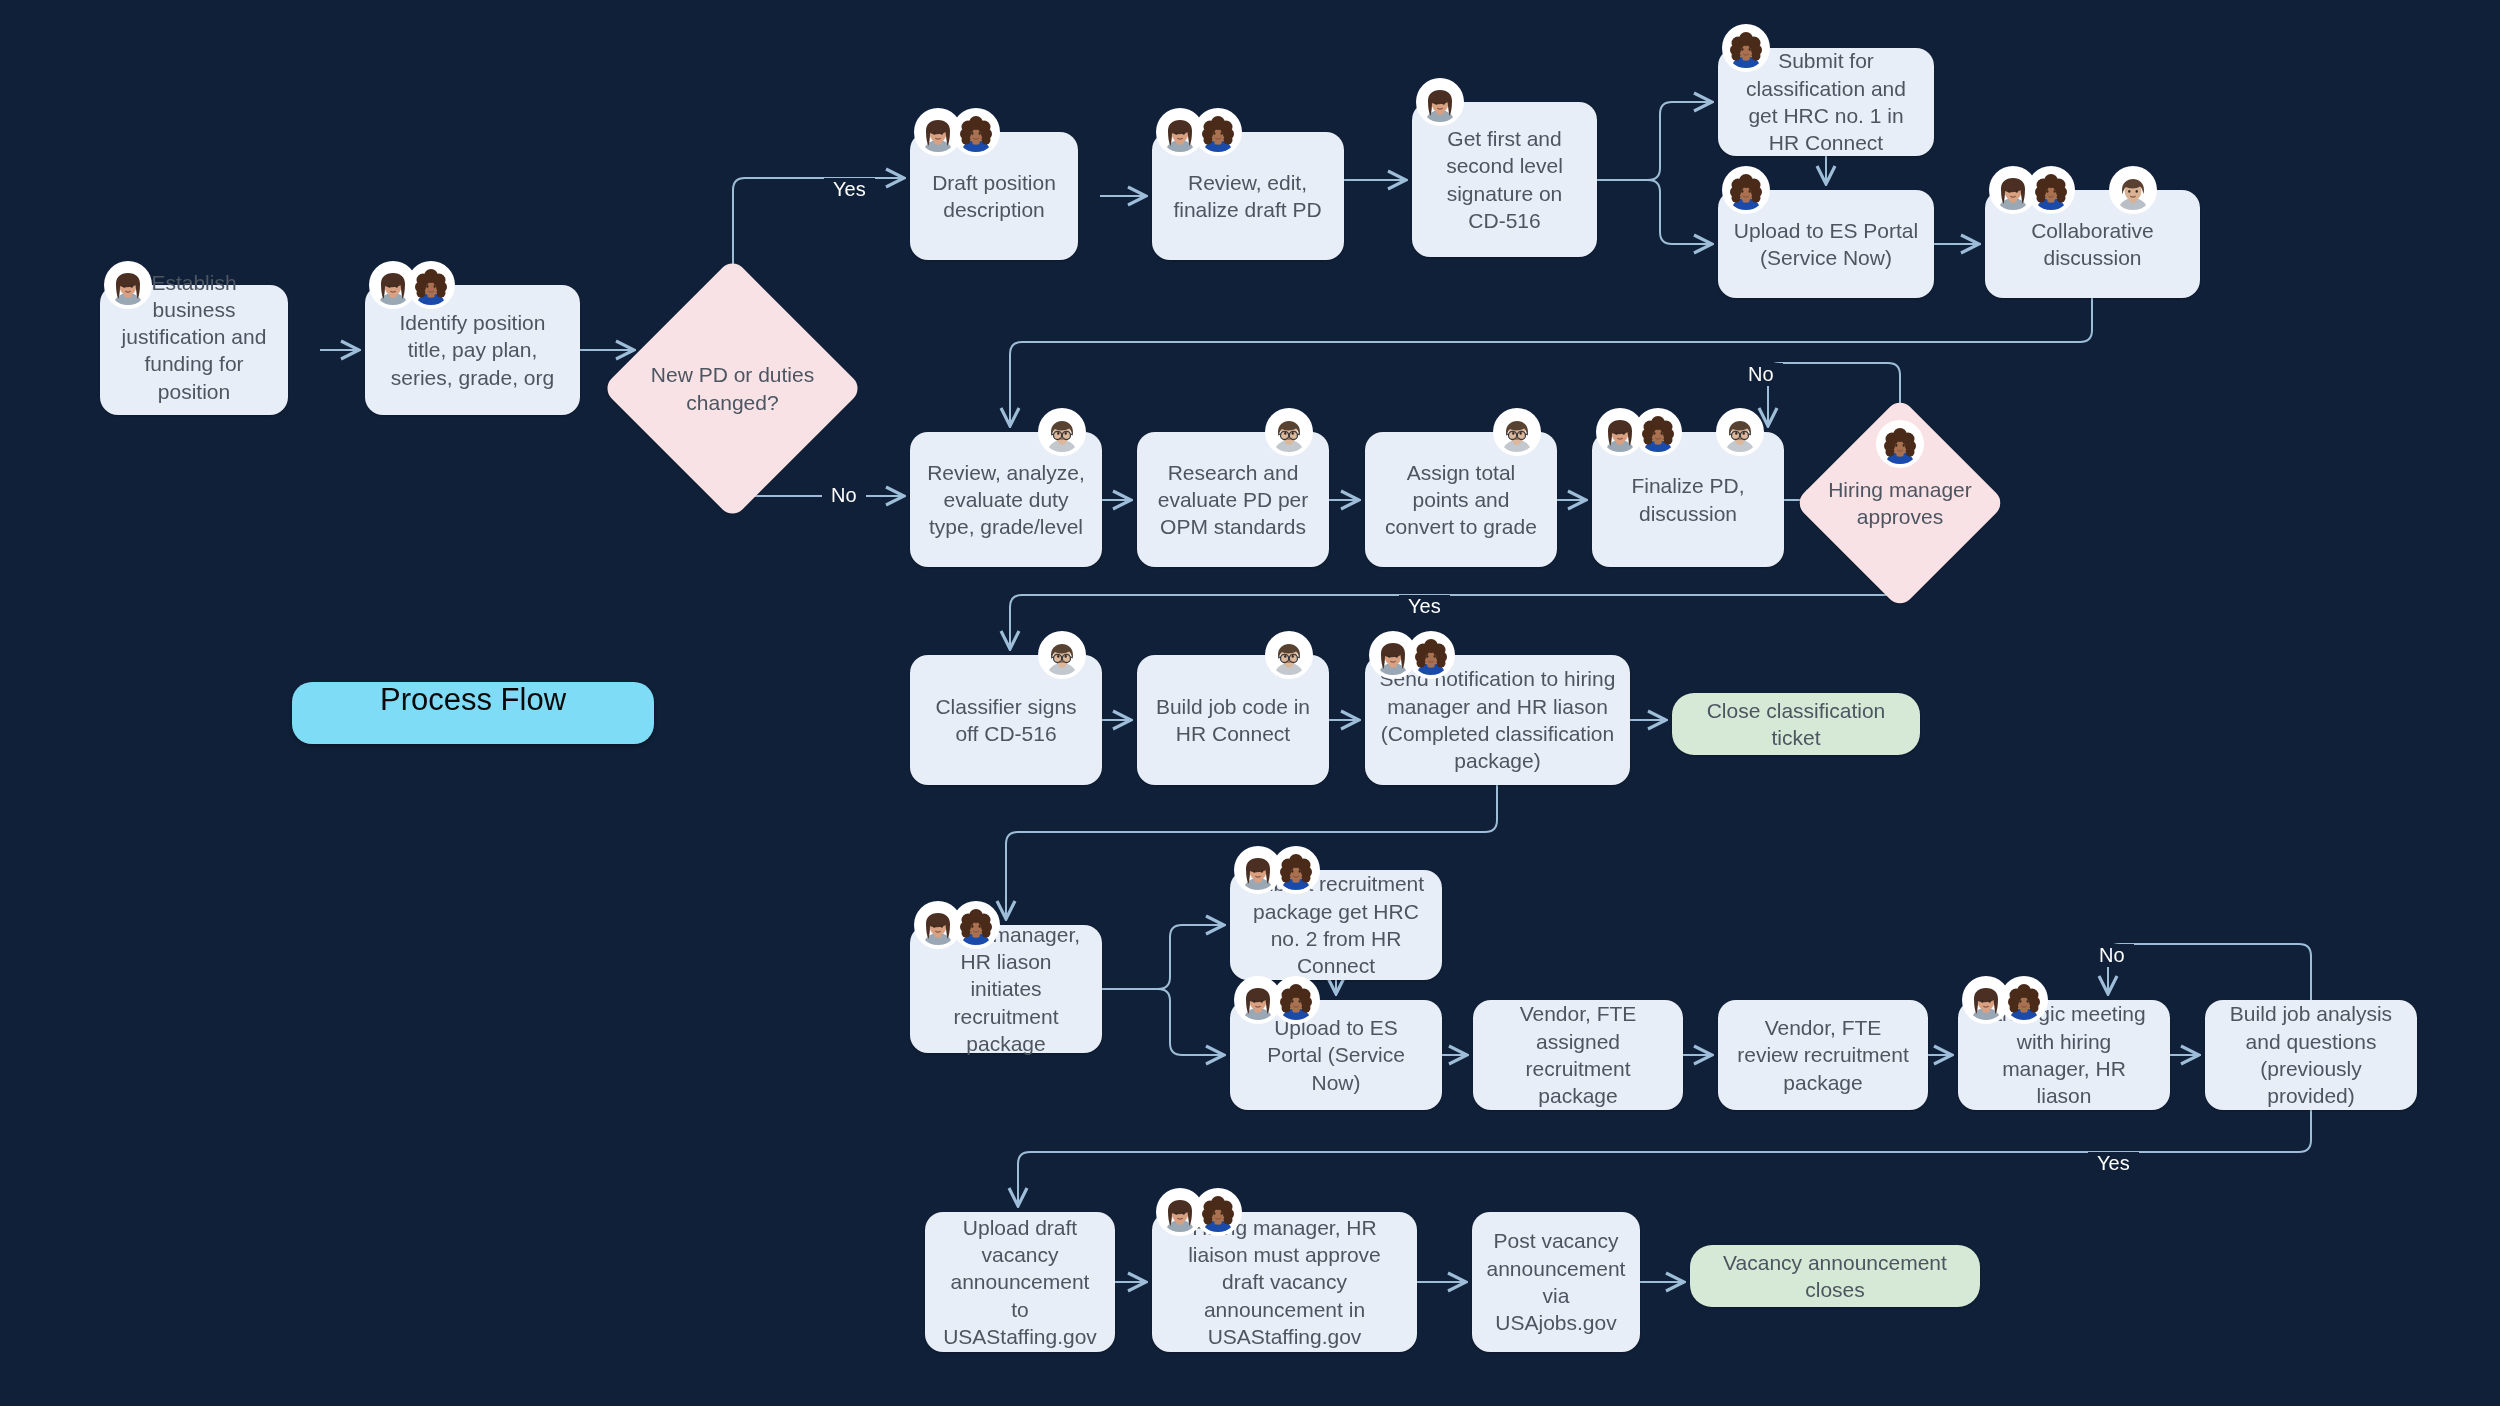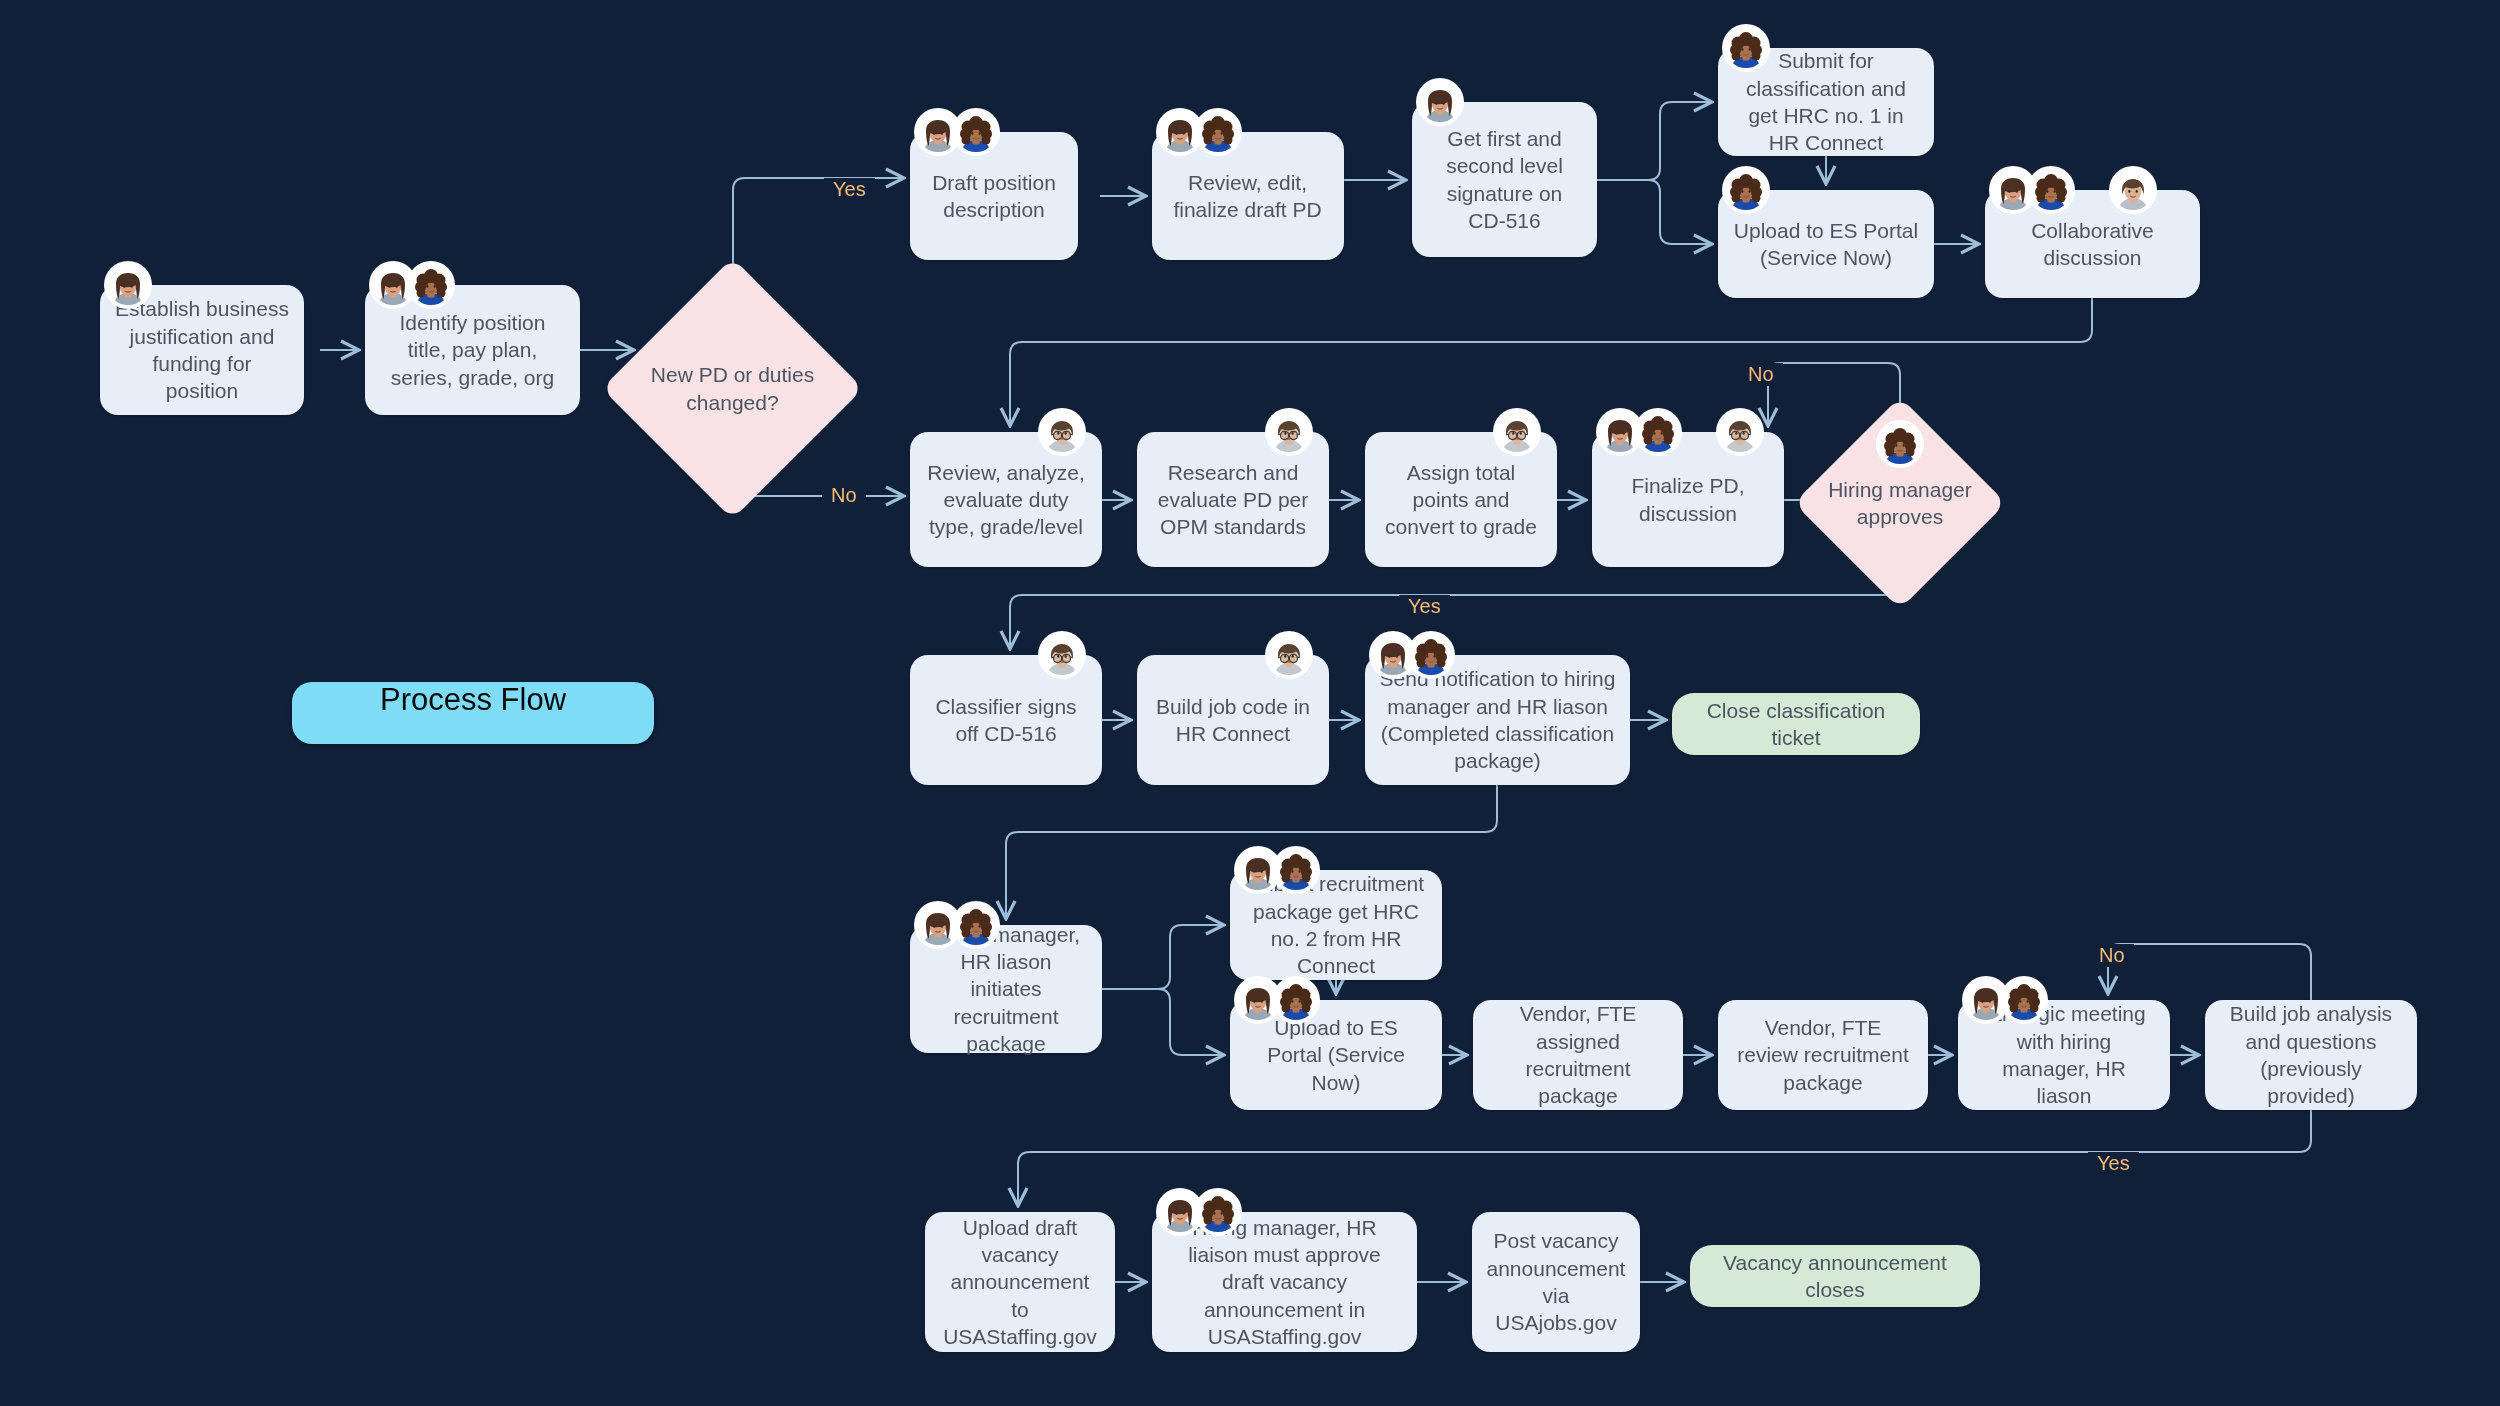--- a/index.html
+++ b/index.html
@@ -48,21 +48,21 @@
     width:44px;height:44px;border-radius:50%;
     background:#fff;overflow:hidden;flex:0 0 auto;
     box-shadow:0 0 0 2px #ffffff;
   }
   .av + .av{margin-left:-6px;}
   .av.gap{margin-left:38px;}
   .av svg{display:block;width:44px;height:44px;}
 
   .edge-label{
     position:absolute;
-    color:#fdba74;
+    color:#ffffff;
     font-size:20px;
     background:#102038;
     padding:0 9px;
     z-index:5;
     white-space:nowrap;
   }
 
   .banner{
     position:absolute;
     background:#7fdcf7;
@@ -151,21 +151,21 @@
       <path d="M1417,1282 L1464,1282"></path>
 
       <path d="M1640,1282 L1682,1282"></path>
     </g>
   </svg>
 
   <div class="banner" style="left:292px;top:682px;width:362px;height:62px;">
     <span>Process Flow</span>
   </div>
 
-<div class="node" style="left: 100px; top: 285px; width: 204px; height: 130px;">
+<div class="node" style="left: 100px; top: 285px; width: 188px; height: 130px; align-items: flex-end;">
       <span>Establish business justification and funding for position</span>
     </div>
     <div class="avatars" style="left: 106px; top: 263px;">
       <span class="av">
         <svg viewBox="0 0 44 44" xmlns="http://www.w3.org/2000/svg">
           <defs>
             <clipPath id="c_woman-brown-hair">
               <circle cx="22" cy="22" r="21"></circle>
             </clipPath>
           </defs>

